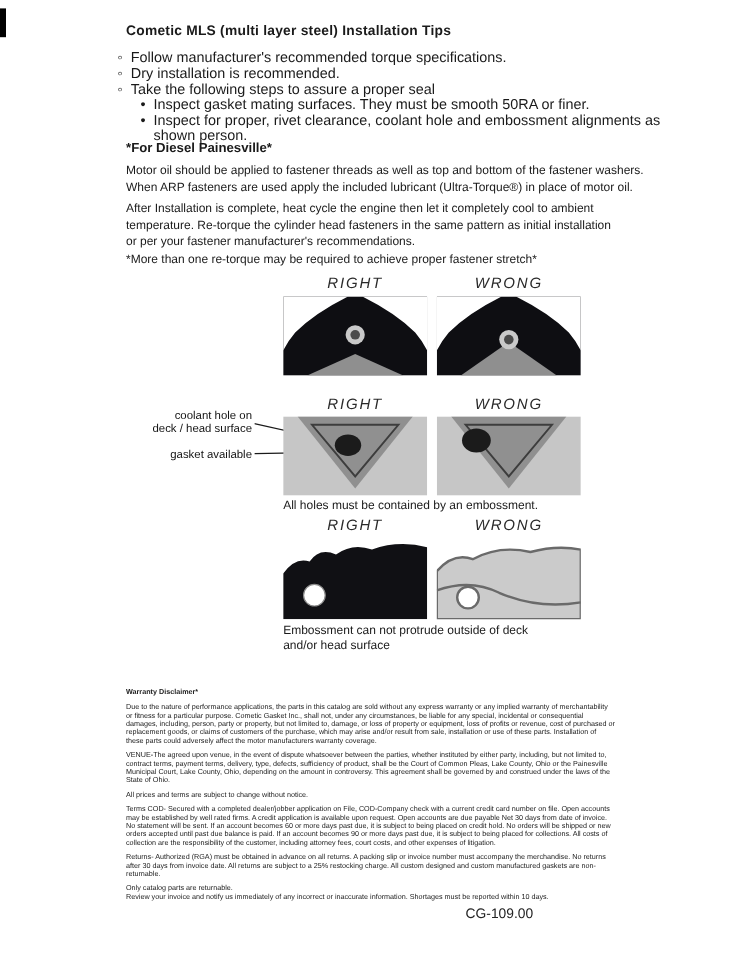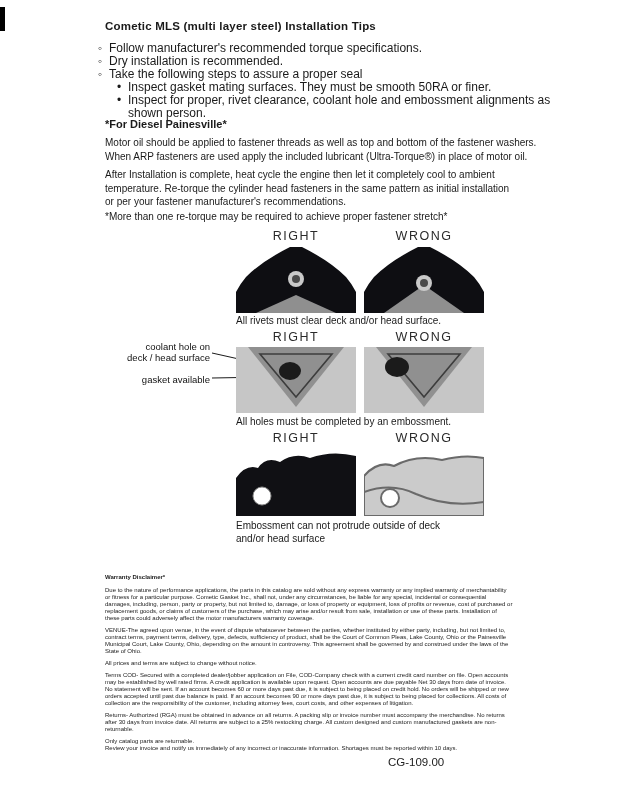--- a/index.html
+++ b/index.html
@@ -19,21 +19,21 @@
   .tipline { display:flex; }
   .tipline .mark { width:11px; flex:none; text-align:left; }
   .tipline .mark::before { content:"◦"; }
   .tipline.sub { margin-left:19px; }
   .tipline.sub .mark::before { content:"•"; }
 
   .diesel-heading { left:105px; top:118px; font-size:11px; font-weight:bold; }
   .body-para { left:105px; font-size:10px; line-height:13.5px; width:505px; }
   .ml { white-space:pre-line; }
 
-  .col-label { width:120px; text-align:center; font-size:12.5px; letter-spacing:1.5px; color:#2a2a2a; }
+  .col-label { width:120px; text-align:center; font-size:12.5px; letter-spacing:1.5px; color:#2a2a2a;font-style:italic; }
   .fig-img { width:120px; }
   .fig-img svg { display:block; }
   .caption { left:236px; font-size:10px; line-height:12.5px; width:260px; }
 
   .callout { width:118px; left:92px; text-align:right; font-size:9.5px; line-height:11px; color:#111; }
   .callout-lines { pointer-events:none; }
 
   .legal { left:105px; top:574px; width:408px; font-size:6px; line-height:7px; color:#222; }
   .legal .lh { font-weight:bold; margin-bottom:6px; }
   .legal p { margin-bottom:5px; }
@@ -97,21 +97,20 @@
   <div class="abs fig-img" style="left:364px; top:247px;">
     <svg width="120" height="66" viewBox="0 0 120 66">
       <rect width="120" height="66" fill="#0e0e12"></rect>
       <path d="M0 0 L54 0 Q26 14 10 30 Q4 37 0 45 Z" fill="#ffffff"></path>
       <path d="M66 0 L120 0 L120 45 Q116 37 110 30 Q94 14 66 0 Z" fill="#ffffff"></path>
       <polygon points="20,66 60,38 100,66" fill="#8f8f8f"></polygon>
       <circle cx="60" cy="36" r="8" fill="#c9c9c9"></circle>
       <circle cx="60" cy="36" r="4" fill="#4a4a4a"></circle>
     </svg>
   </div>
-  <div class="abs caption" style="top:315px;">All rivets must clear deck and/or head surface.</div>
 
   <div class="abs col-label" style="left:236px; top:330px;">RIGHT</div>
   <div class="abs col-label" style="left:364px; top:330px;">WRONG</div>
 
   <div class="abs callout ml" style="top:341px;">coolant hole on
 deck / head surface</div>
   <div class="abs callout" style="top:374px;">gasket available</div>
 
   <svg class="abs callout-lines" style="left:212px; top:348px;" width="80" height="44" viewBox="0 0 80 44">
     <line x1="0" y1="5" x2="76" y2="22" stroke="#1a1a1a" stroke-width="1"></line>
@@ -127,21 +126,21 @@
     </svg>
   </div>
   <div class="abs fig-img" style="left:364px; top:347px;">
     <svg width="120" height="66" viewBox="0 0 120 66">
       <rect width="120" height="66" fill="#c6c6c6"></rect>
       <polygon points="12,0 108,0 60,60" fill="#909090"></polygon>
       <polygon points="24,7 96,7 60,50" fill="none" stroke="#3d3d3d" stroke-width="1.6"></polygon>
       <ellipse cx="33" cy="20" rx="12" ry="10" fill="#1b1b1b"></ellipse>
     </svg>
   </div>
-  <div class="abs caption" style="top:416px;">All holes must be completed by an embossment.</div>
+  <div class="abs caption" style="top:416px;">All holes must be contained by an embossment.</div>
 
   <div class="abs col-label" style="left:236px; top:431px;">RIGHT</div>
   <div class="abs col-label" style="left:364px; top:431px;">WRONG</div>
 
   <div class="abs fig-img" style="left:236px; top:448px;">
     <svg width="120" height="68" viewBox="0 0 120 68">
       <rect width="120" height="68" fill="#ffffff"></rect>
       <path d="M0 30 Q10 16 22 20 Q30 8 44 14 Q58 4 74 10 Q96 2 120 8 L120 68 L0 68 Z" fill="#101014"></path>
       <circle cx="26" cy="48" r="9" fill="#ffffff"></circle>
       <circle cx="26" cy="48" r="9" fill="none" stroke="#8a8a8a" stroke-width="1"></circle>

